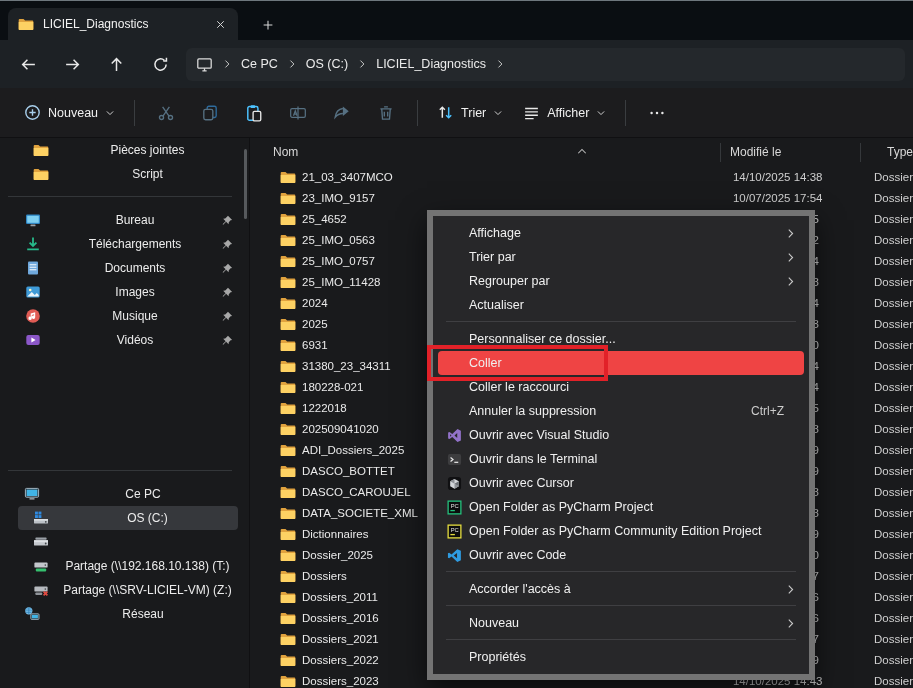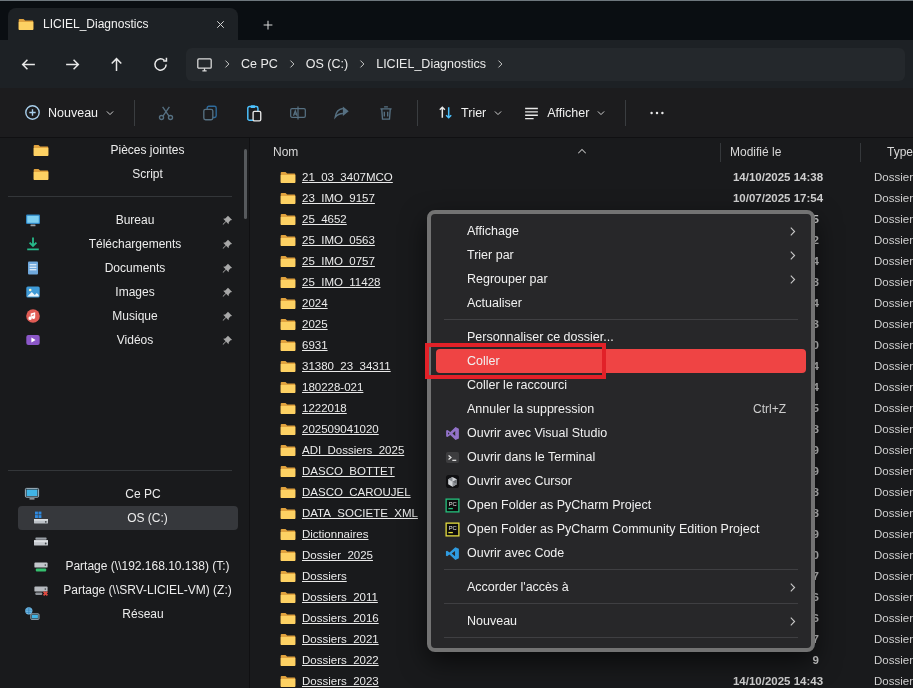--- a/index.html
+++ b/index.html
@@ -64,29 +64,29 @@
   #filepane{position:absolute;top:138px;left:249px;right:0;bottom:0;border-left:1px solid #101012;overflow:hidden;}
   #list-header{position:absolute;top:0;left:0;right:0;height:28px;display:flex;align-items:center;
                font-size:12px;color:#d8d8d8;}
   .col-name{width:477px;padding-left:23px;box-sizing:border-box;position:relative;}
   .col-mod{width:142px;padding-left:9px;box-sizing:border-box;border-left:1px solid #35383b;height:19px;display:flex;align-items:center;}
   .col-type{flex:1;padding-left:26px;box-sizing:border-box;border-left:1px solid #35383b;height:19px;display:flex;align-items:center;}
   #sort-caret{position:absolute;left:326px;top:-1px;width:12px;height:8px;}
   #sort-caret svg{width:12px;height:8px;}
   #rows{position:absolute;top:28px;left:0;right:0;bottom:0;}
   .frow{display:flex;align-items:center;height:21px;font-size:11.5px;color:#eaeaea;}
-  .fcell-name{width:477px;padding-left:30px;box-sizing:border-box;display:flex;align-items:center;overflow:hidden;text-decoration:underline;}
+  .fcell-name{width:477px;padding-left:30px;box-sizing:border-box;display:flex;align-items:center;overflow:hidden;}
   .fcell-name .icon16{width:16px;height:16px;flex:0 0 16px;margin-right:6px;}
   .fcell-mod{width:142px;padding-left:9px;box-sizing:border-box;color:#cfcfcf;}
-  .fcell-mod span{display:inline-block;width:86px;text-align:right;white-space:nowrap;font-weight:bold;}
+  .fcell-mod span{display:inline-block;width:86px;text-align:right;white-space:nowrap;}
   .fcell-type{flex:1;padding-left:9px;box-sizing:border-box;color:#cfcfcf;white-space:nowrap;}
 
   
   #ctxmenu{position:absolute;left:427px;top:210px;width:388px;background:#272729;
-           border:4px solid #737373;border-radius:8px;box-shadow:0 10px 26px rgba(0,0,0,.6);
+           border:6px solid #737373;border-radius:0;box-shadow:0 10px 26px rgba(0,0,0,.6);
            padding:5px;box-sizing:border-box;z-index:40;}
   .menu-item{height:24px;display:flex;align-items:center;border-radius:4px;padding:0 8px;
              font-size:12.5px;color:#f0f0f0;position:relative;}
   .menu-item.highlighted{background:#ef4444;}
   .mi-icon{width:16px;height:16px;flex:0 0 16px;margin-right:7px;display:flex;align-items:center;justify-content:center;}
   .mi-icon svg{width:15px;height:15px;}
   .mi-label{flex:1;white-space:nowrap;overflow:hidden;}
   .mi-shortcut{font-size:12px;color:#cdcdcd;margin:0 12px 0 8px;}
   .mi-arrow{width:11px;height:11px;margin-left:8px;flex:0 0 11px;}
   .mi-arrow svg{width:11px;height:11px;}
@@ -820,14 +820,18 @@
       </div>
       <div class="menu-sep"></div>
       <div class="menu-item">
         <span class="mi-icon"></span>
         <span class="mi-label">Nouveau</span>
         <span class="mi-arrow"><svg viewBox="0 0 16 16" fill="none" stroke="#c9c9c9" stroke-width="1.6">
             <path d="M5.5 2.5 11 8l-5.5 5.5"></path>
           </svg></span>
       </div>
       <div class="menu-sep"></div>
+      <div class="menu-item">
+        <span class="mi-icon"></span>
+        <span class="mi-label">Propriétés</span>
+      </div>
     </div>
 </div>
 
 </body></html>

